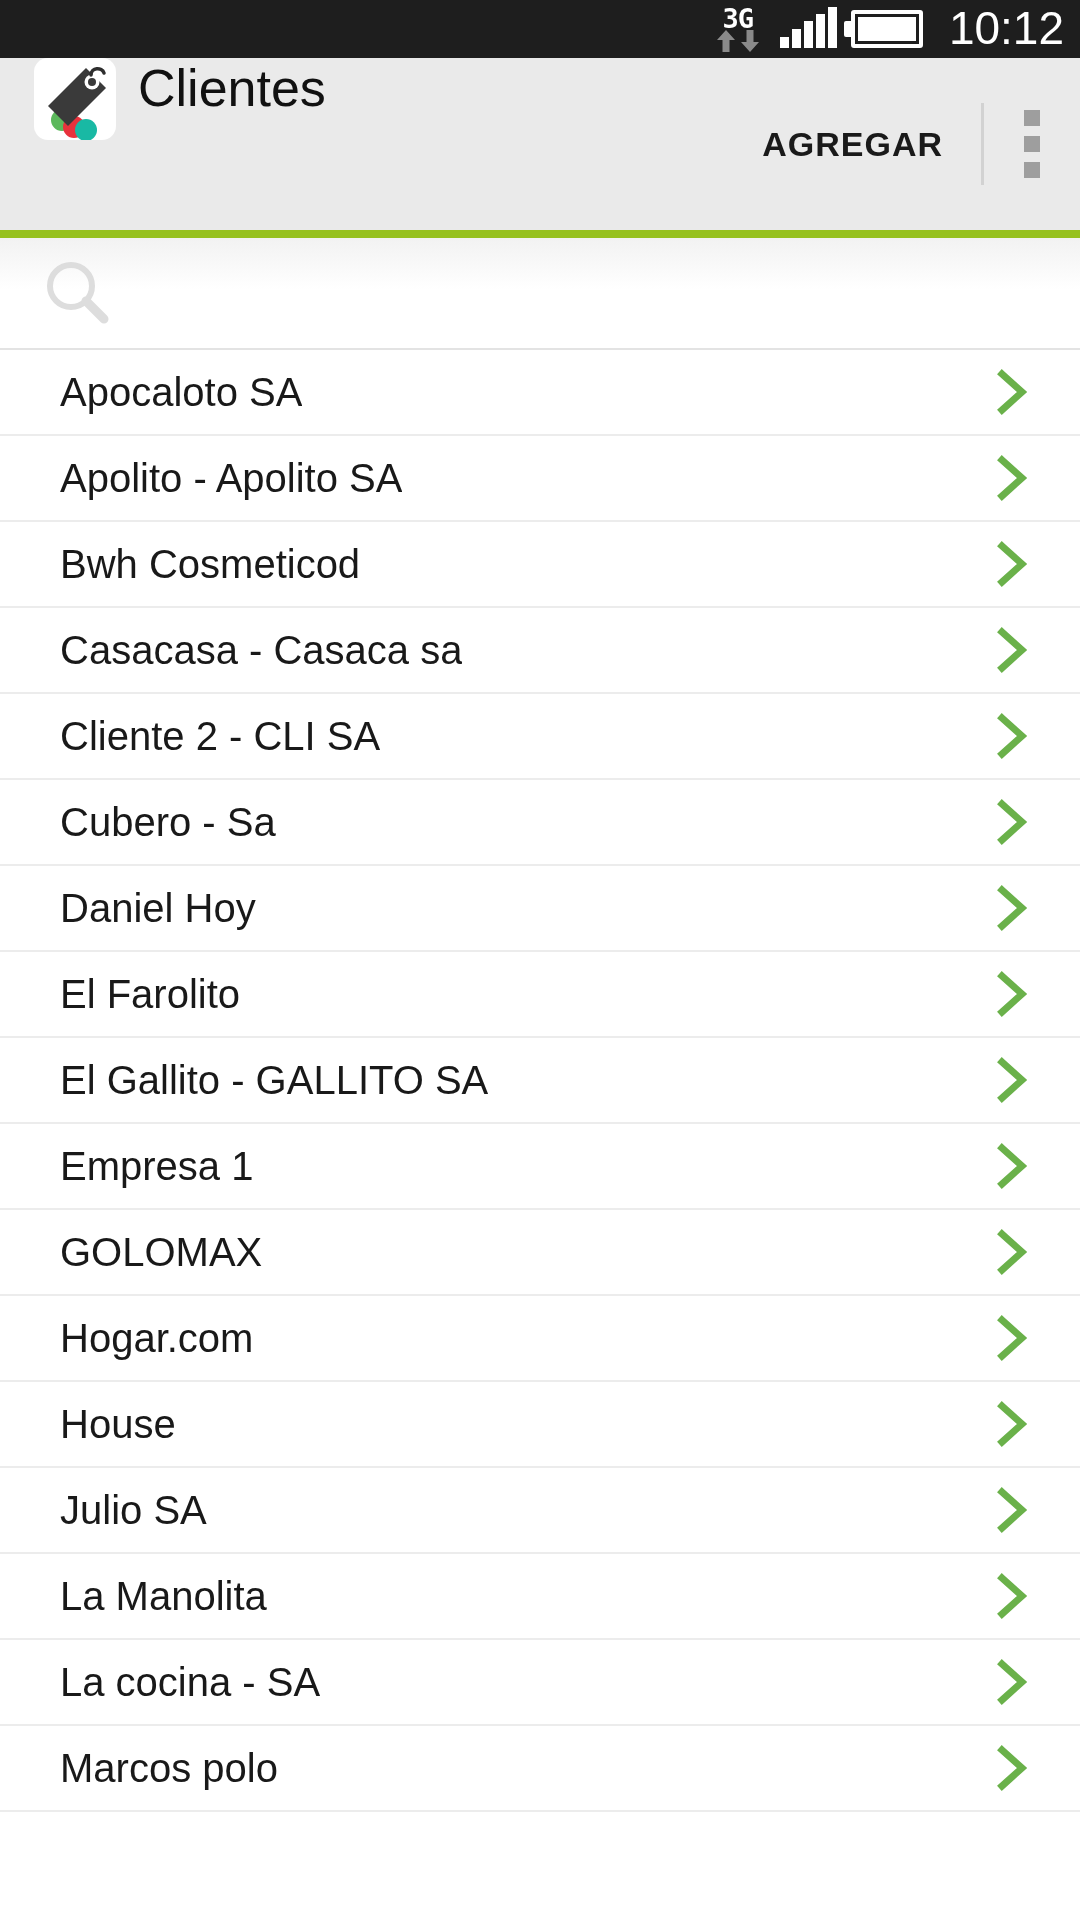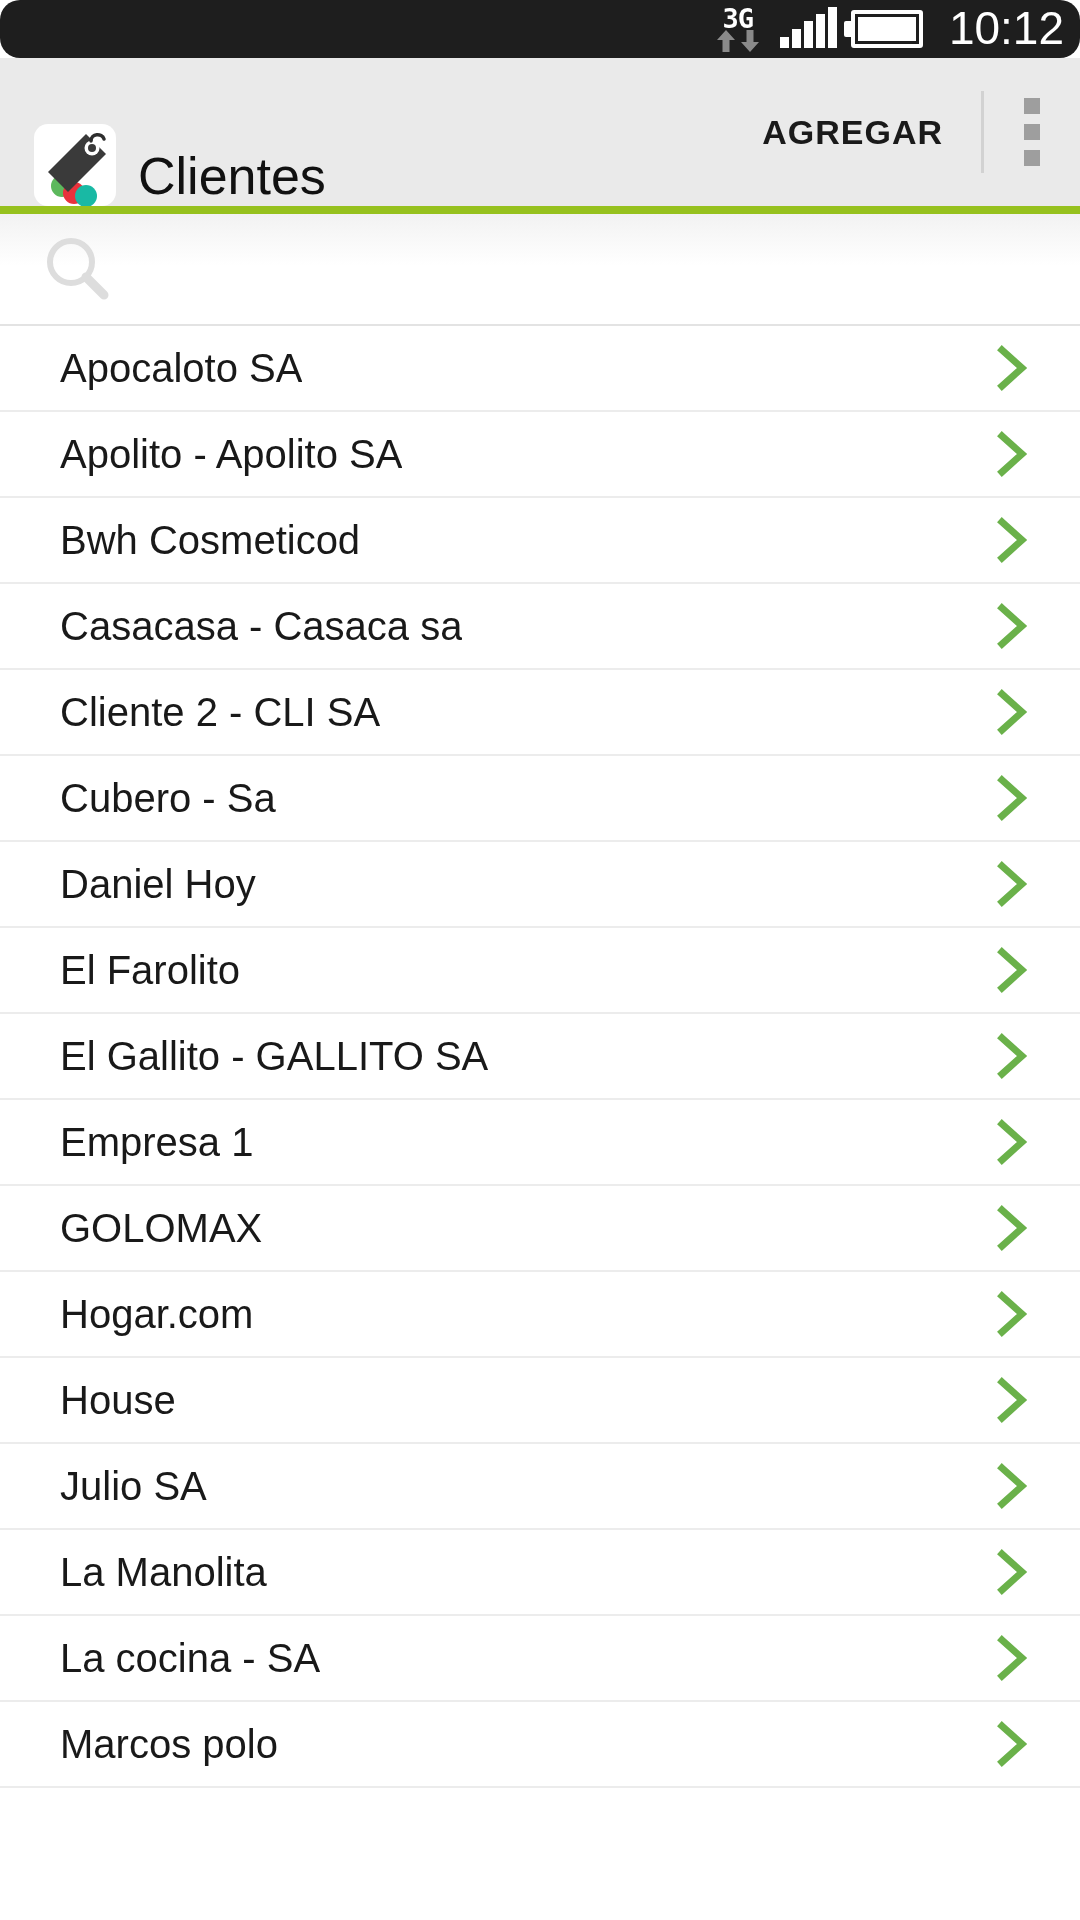--- a/index.html
+++ b/index.html
@@ -56,24 +56,24 @@
 
   .sb-time{
     color:#ffffff; font-size:46px; line-height:46px;
     font-weight:400; letter-spacing:0px;
     font-family:"Liberation Sans", sans-serif;
     margin-left:12px; padding-bottom:3px;
   }
 
   
   .appbar{
-    height:148px;
+    height:172px;
     background:#eaeaea;
     display:flex;
-    align-items:flex-end;
+    align-items:flex-start;
     padding:0 0 0 34px;
     position:relative;
   }
   .app-icon{
     width:82px; height:82px;
     background:#ffffff;
     border-radius:14px;
     flex:none;
     position:relative;
     overflow:hidden;
@@ -152,21 +152,21 @@
   }
   .list-item .chev{
     margin-left:auto;
     width:44px; height:52px;
     flex:none;
   }
 </style>
 </head>
 <body>
 
-<div class="statusbar" style="background: rgb(30, 30, 30); border-radius: 20px;">
+<div class="statusbar" style="background: rgb(30, 30, 30);">
 
   <div class="sb-net">
     <div class="sb-3g">3G</div>
     <div class="sb-arrows">
       <span>
         <svg width="22" height="24" viewBox="0 0 22 24">
             <path d="M11 1 L20 11 L14.5 11 L14.5 23 L7.5 23 L7.5 11 L2 11 Z" fill="#8a8a8a"></path>
           </svg>
       </span>
       <span>

